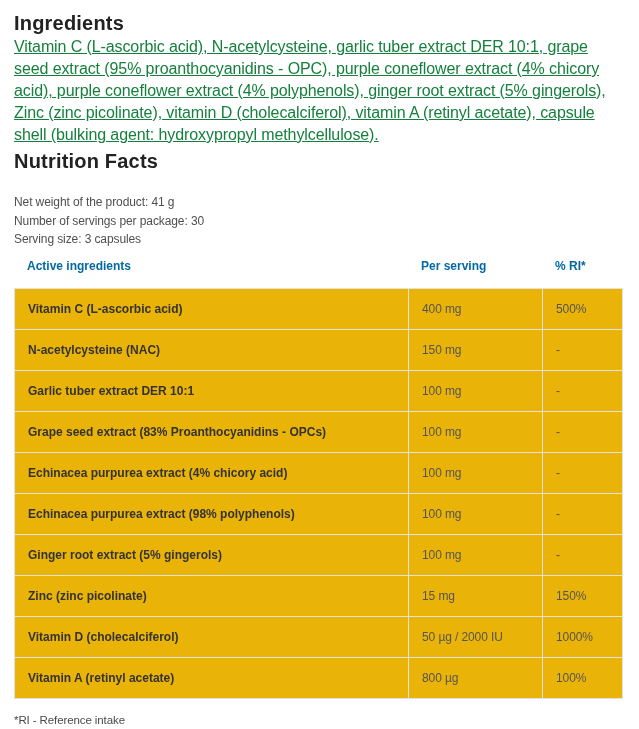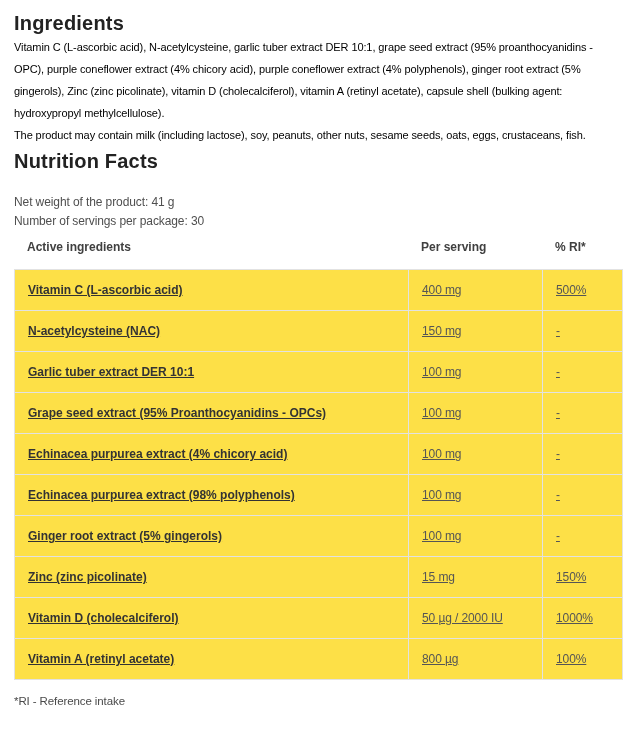--- a/index.html
+++ b/index.html
@@ -12,54 +12,54 @@
   .page { padding: 10px 14px 0 14px; width: 639px; }
 
   .section-heading {
     font-size: 20px; line-height: 26px; font-weight: bold;
     color: #222222; letter-spacing: 0.2px;
   }
   .heading-ingredients { }
   .heading-nutrition { margin-top: 2px; margin-bottom: 4px; }
 
   .para {
-    font-size: 11px; line-height: 22px; color: #000000;
-    letter-spacing: -0.1px; max-width: 612px;
+    font-size: 16px; line-height: 22px; color: #15803d;
+    letter-spacing: -0.1px; max-width: 612px; text-decoration: underline;
   }
 
   .meta-block { margin-top: 19px; }
   .meta-line {
     font-size: 12px; line-height: 18.5px; color: #4f4f4f;
     letter-spacing: -0.1px;
   }
 
   .thead {
     display: grid;
     grid-template-columns: 394px 134px 80px;
     width: 608px;
     margin-top: 9px; margin-bottom: 14px;
-    font-size: 12px; line-height: 16px; font-weight: bold; color: #404040;
+    font-size: 12px; line-height: 16px; font-weight: bold; color: #0369a1;
   }
   .thead .th { padding-left: 13px; }
 
   table.nutrition {
     width: 608px;
     border-collapse: collapse;
     table-layout: fixed;
   }
   table.nutrition td {
     border: 1px solid #e2e2e2;
     padding: 12px 13px;
     height: 41px;
     font-size: 12px; line-height: 16px;
     color: #555555;
     letter-spacing: -0.1px;
     vertical-align: middle;
-    background: #fde047;
-    overflow: hidden; white-space: nowrap; text-decoration: underline;
+    background: #eab308;
+    overflow: hidden; white-space: nowrap;
   }
   table.nutrition td.cell-name {
     font-weight: bold;
     color: #333333;
     letter-spacing: 0;
   }
 
   .footnote {
     margin-top: 13px;
     font-size: 11.5px; line-height: 16px; color: #4a4a4a;
@@ -68,27 +68,27 @@
 </style>
 </head>
 <body>
 
 <div class="page">
 
   <h2 class="section-heading heading-ingredients">Ingredients</h2>
 
   <p class="para">Vitamin C (L-ascorbic acid), N-acetylcysteine, garlic tuber extract DER 10:1, grape seed extract (95% proanthocyanidins - OPC), purple coneflower extract (4% chicory acid), purple coneflower extract (4% polyphenols), ginger root extract (5% gingerols), Zinc (zinc picolinate), vitamin D (cholecalciferol), vitamin A (retinyl acetate), capsule shell (bulking agent: hydroxypropyl methylcellulose).</p>
 
-  <p class="para">The product may contain milk (including lactose), soy, peanuts, other nuts, sesame seeds, oats, eggs, crustaceans, fish.</p>
 
   <h2 class="section-heading heading-nutrition">Nutrition Facts</h2>
 
   <div class="meta-block">
     <p class="meta-line">Net weight of the product: 41 g</p>
     <p class="meta-line">Number of servings per package: 30</p>
+    <p class="meta-line">Serving size: 3 capsules</p>
   </div>
 
   <div class="thead">
     <div class="th">Active ingredients</div>
     <div class="th">Per serving</div>
     <div class="th">% RI*</div>
   </div>
 
   <table class="nutrition">
     <colgroup>
@@ -106,21 +106,21 @@
           <td class="cell-name">N-acetylcysteine (NAC)</td>
           <td class="cell-per-serving">150 mg</td>
           <td class="cell-ri">-</td>
         </tr>
         <tr>
           <td class="cell-name">Garlic tuber extract DER 10:1</td>
           <td class="cell-per-serving">100 mg</td>
           <td class="cell-ri">-</td>
         </tr>
         <tr>
-          <td class="cell-name">Grape seed extract (95% Proanthocyanidins - OPCs)</td>
+          <td class="cell-name">Grape seed extract (83% Proanthocyanidins - OPCs)</td>
           <td class="cell-per-serving">100 mg</td>
           <td class="cell-ri">-</td>
         </tr>
         <tr>
           <td class="cell-name">Echinacea purpurea extract (4% chicory acid)</td>
           <td class="cell-per-serving">100 mg</td>
           <td class="cell-ri">-</td>
         </tr>
         <tr>
           <td class="cell-name">Echinacea purpurea extract (98% polyphenols)</td>

